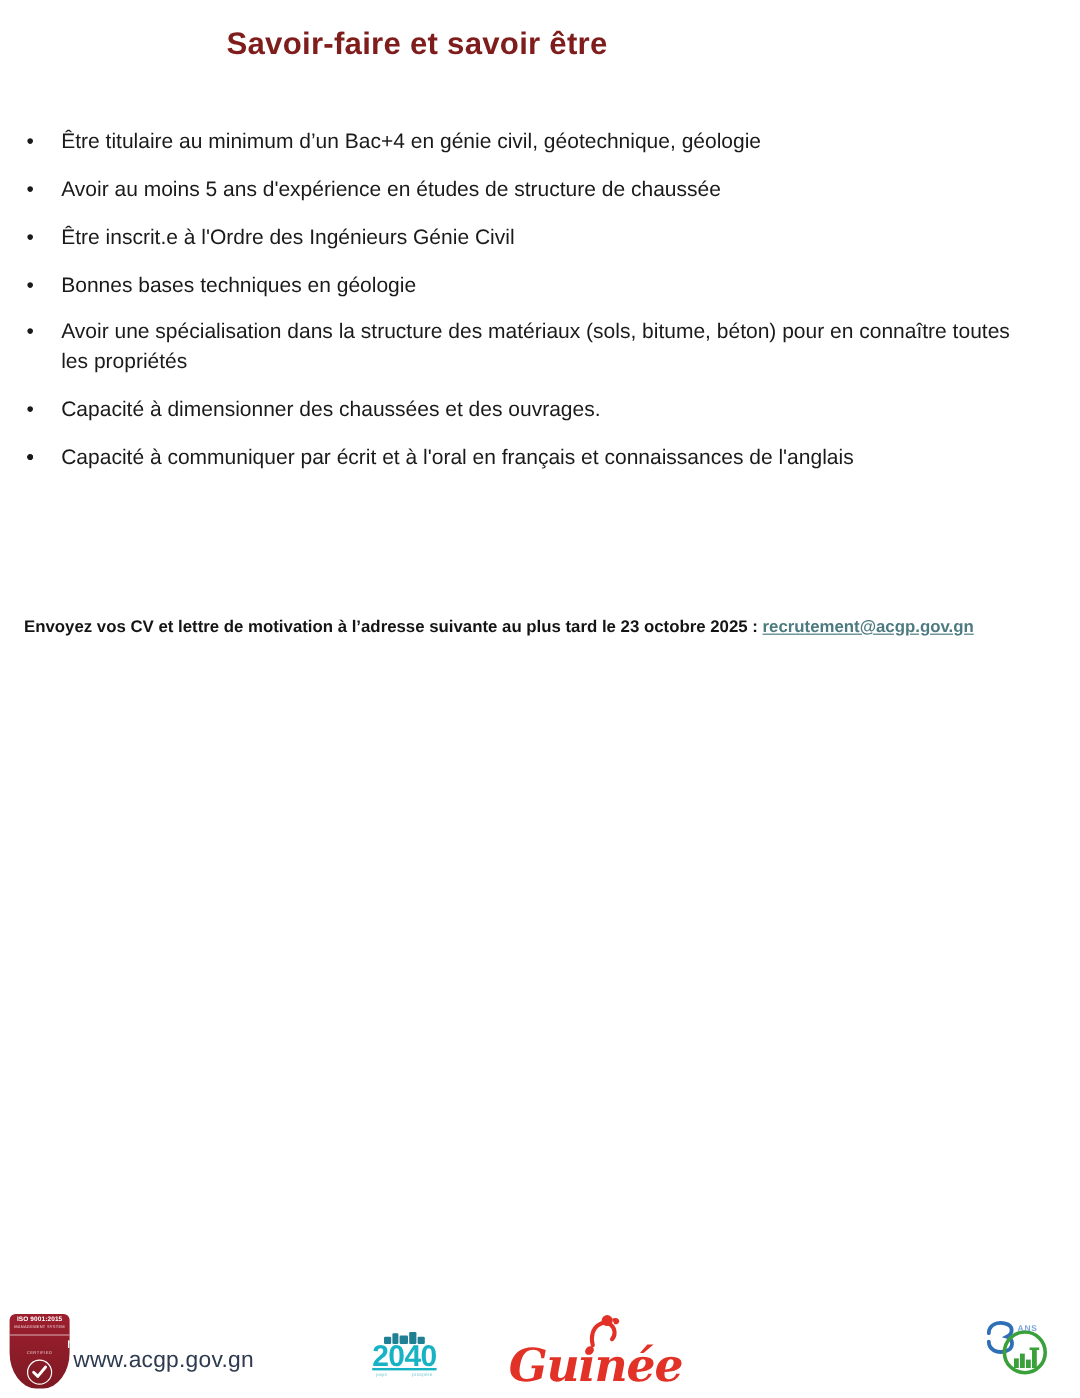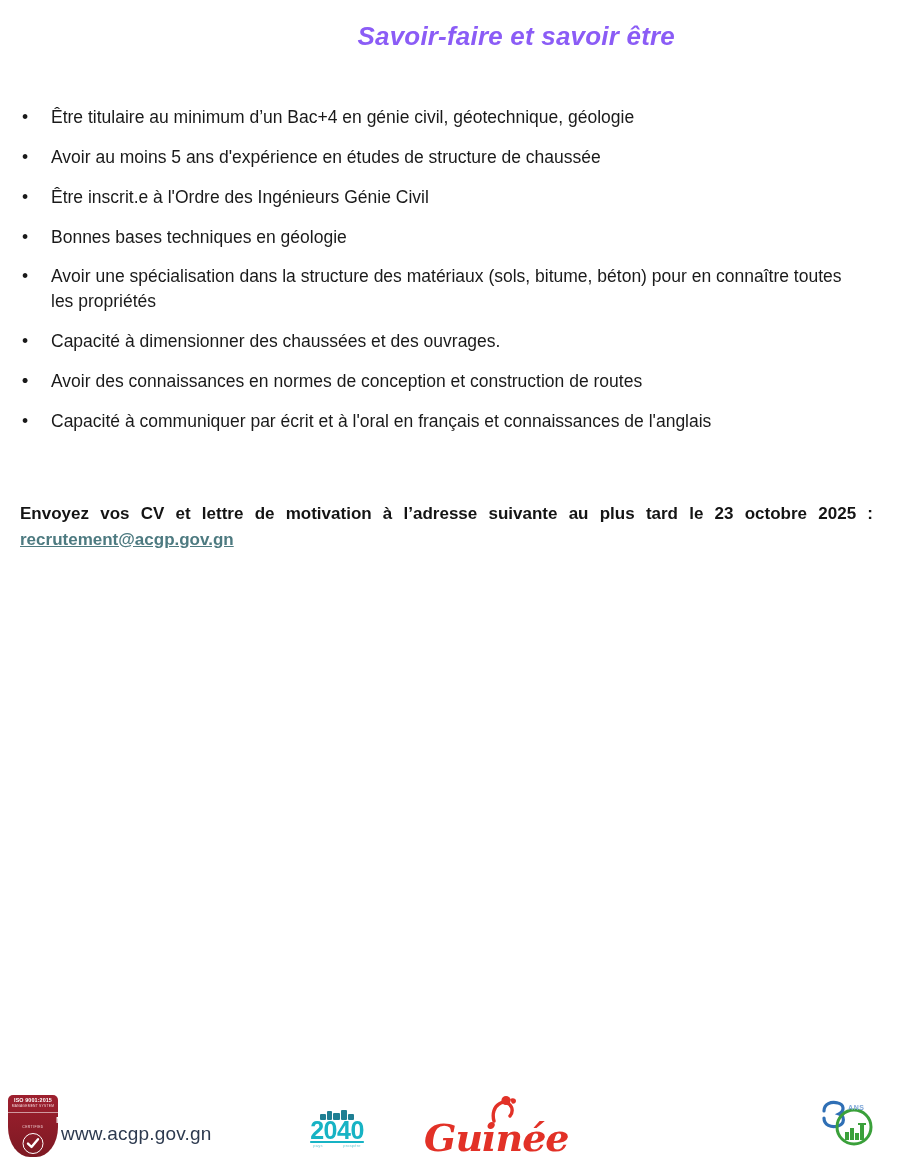--- a/index.html
+++ b/index.html
@@ -23,27 +23,26 @@
     width: 900px;
     height: 1165px;
   }
 
   
   .doc-title {
     position: absolute;
     left: 20px;
     top: 22px;
     width: 655px;
-    text-align: right;
+    text-align: center;
     font-size: 26px;
     font-weight: bold;
-    color: #8b5cf6;
+    color: #7f1d1d;
     letter-spacing: 0.2px;
     line-height: 1.15;
-    font-style: italic;
   }
 
   
   .req-list {
     position: absolute;
     left: 0;
     top: 105px;
     width: 900px;
     margin: 0;
     padding: 0;
@@ -69,23 +68,23 @@
     width: 10px;
     font-size: 17.5px;
     line-height: 1.42;
     color: #1a1a1a;
   }
 
   
   .closing {
     position: absolute;
     left: 20px;
-    top: 501px;
+    top: 512px;
     width: 853px;
-    font-size: 17px;
+    font-size: 14px;
     font-weight: bold;
     line-height: 1.5;
     color: #141414;
     text-align: justify;
     text-justify: inter-word;
   }
   .closing .mail-link {
     color: #4d7a80;
     text-decoration: underline;
     font-weight: bold;
@@ -306,21 +305,20 @@
     </li>
     <li class="req-item">
       <span class="bullet-dot">•</span>
       <span>Capacité à dimensionner des chaussées et des ouvrages.</span>
     </li>
     <li class="req-item">
       <span class="bullet-dot">•</span>
     </li>
     <li class="req-item">
       <span class="bullet-dot">•</span>
-      <span>Avoir des connaissances en normes de conception et construction de routes</span>
     </li>
     <li class="req-item justify">
       <span class="bullet-dot">•</span>
       <span>Capacité à communiquer par écrit et à l'oral en français et connaissances de l'anglais</span>
     </li>
   </ul>
 
   <div class="closing"><span>Envoyez vos CV et lettre de motivation à l’adresse suivante au plus tard le 23 octobre 2025 : </span><a class="mail-link" href="#">recrutement@acgp.gov.gn</a></div>
 
   <div class="footer">

